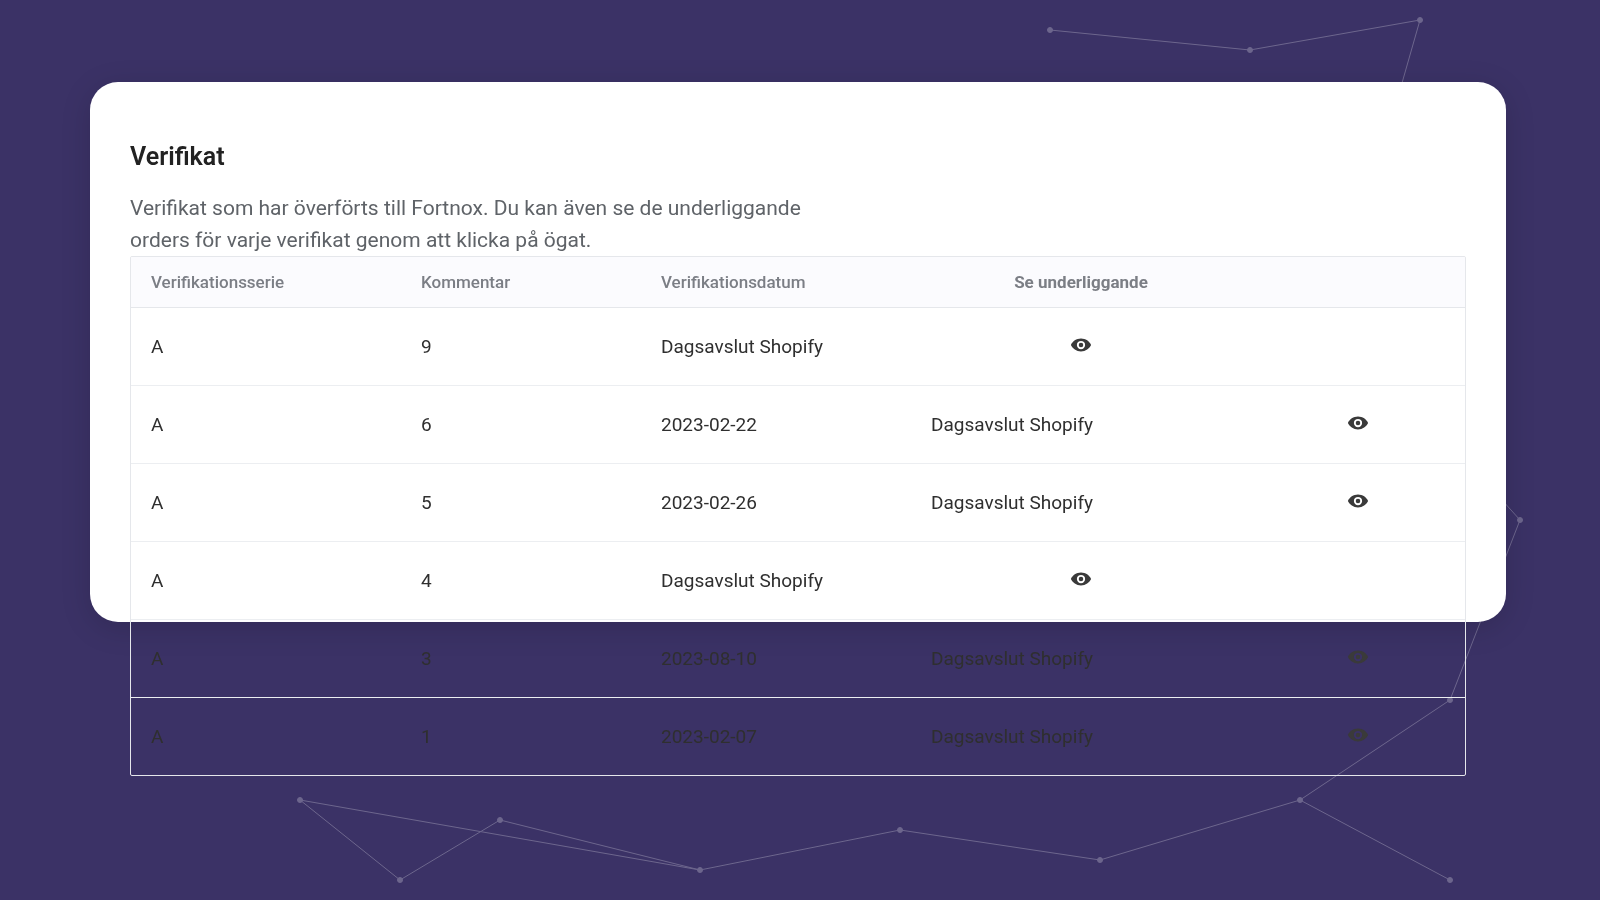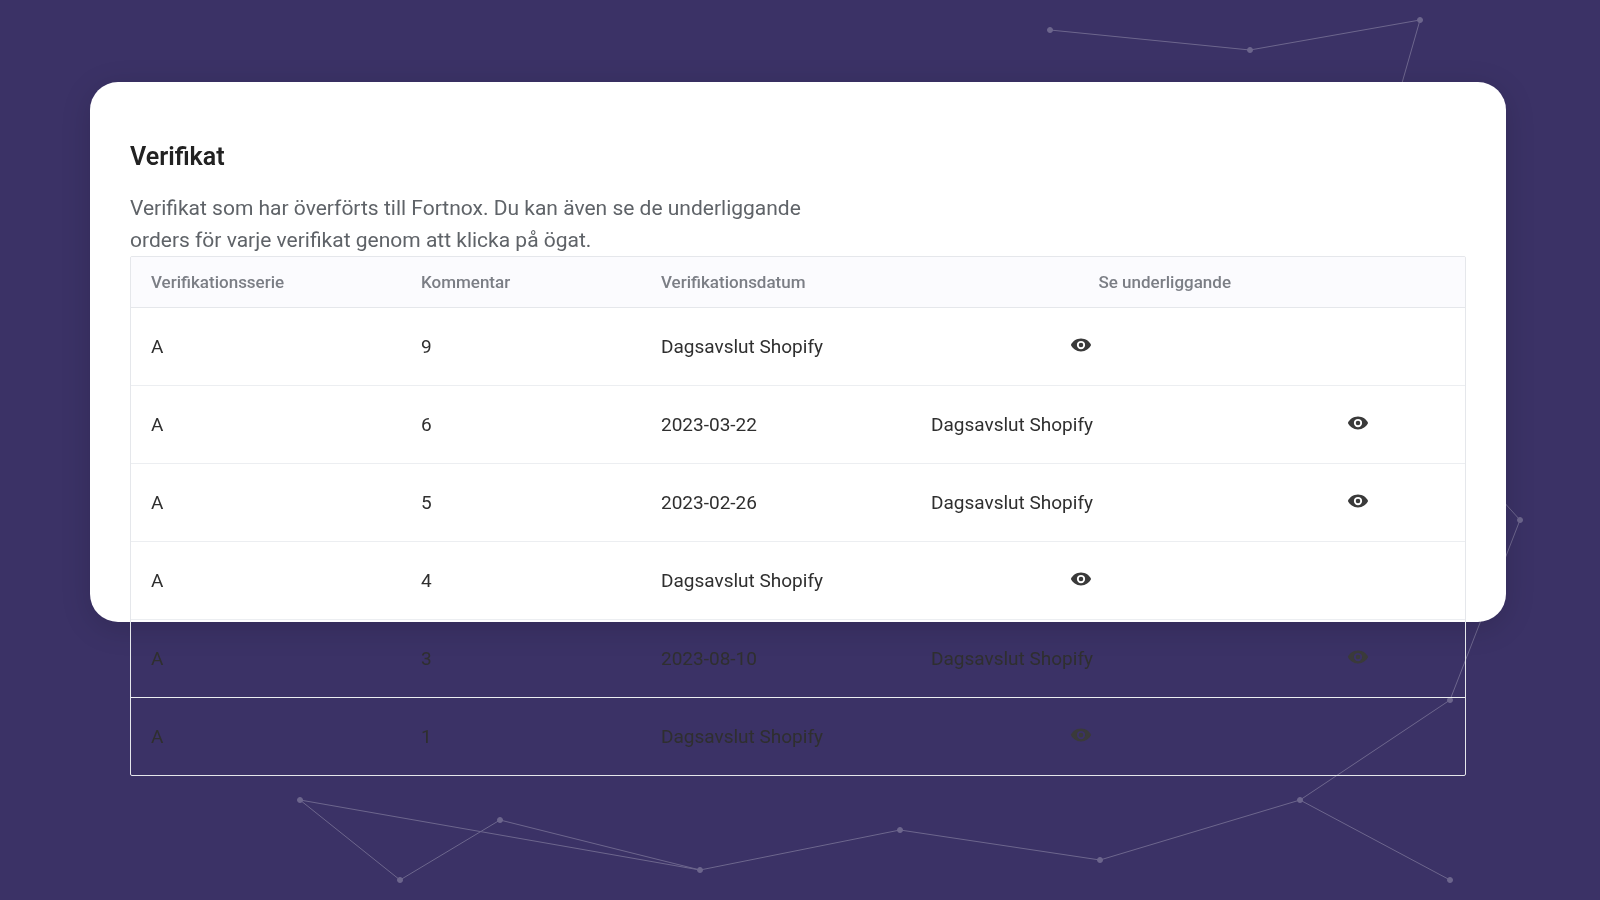--- a/index.html
+++ b/index.html
@@ -52,21 +52,21 @@
       grid-template-columns: 270px 240px 270px 360px 1fr;
       background: #fbfbfe;
       border-bottom: 1px solid #e5e7eb;
     }
     .thead .th {
       padding: 15px 20px;
       font-size: 17px;
       color: #7b7e85;
       font-weight: 500;
     }
-    .th.last { text-align: right; padding-right: 40px; }
+    .th.last { text-align: center; padding-right: 40px; font-weight: bold; }
     .trow {
       display: grid;
       grid-template-columns: 270px 240px 270px 360px 1fr;
       border-bottom: 1px solid #eceef1;
       align-items: center;
     }
     .trow:last-child { border-bottom: none; }
     .td {
       padding: 20px 20px;
       font-size: 19px;
@@ -152,21 +152,21 @@
             <button class="eye-btn">
               <span><svg viewBox="0 0 24 24" fill="currentColor">
                   <path d="M12 5c-5 0-9.27 3.11-11 7 1.73 3.89 6 7 11 7s9.27-3.11 11-7c-1.73-3.89-6-7-11-7zm0 11.5a4.5 4.5 0 1 1 0-9 4.5 4.5 0 0 1 0 9zm0-7a2.5 2.5 0 1 0 0 5 2.5 2.5 0 0 0 0-5z"></path>
                 </svg></span>
             </button>
           </div>
         </div>
         <div class="trow">
           <div class="td">A</div>
           <div class="td">6</div>
-          <div class="td">2023-03-22</div>
+          <div class="td">2023-02-22</div>
           <div class="td">Dagsavslut Shopify</div>
           <div class="td action">
             <button class="eye-btn">
               <span><svg viewBox="0 0 24 24" fill="currentColor">
                   <path d="M12 5c-5 0-9.27 3.11-11 7 1.73 3.89 6 7 11 7s9.27-3.11 11-7c-1.73-3.89-6-7-11-7zm0 11.5a4.5 4.5 0 1 1 0-9 4.5 4.5 0 0 1 0 9zm0-7a2.5 2.5 0 1 0 0 5 2.5 2.5 0 0 0 0-5z"></path>
                 </svg></span>
             </button>
           </div>
         </div>
         <div class="trow">
@@ -203,20 +203,21 @@
             <button class="eye-btn">
               <span><svg viewBox="0 0 24 24" fill="currentColor">
                   <path d="M12 5c-5 0-9.27 3.11-11 7 1.73 3.89 6 7 11 7s9.27-3.11 11-7c-1.73-3.89-6-7-11-7zm0 11.5a4.5 4.5 0 1 1 0-9 4.5 4.5 0 0 1 0 9zm0-7a2.5 2.5 0 1 0 0 5 2.5 2.5 0 0 0 0-5z"></path>
                 </svg></span>
             </button>
           </div>
         </div>
         <div class="trow">
           <div class="td">A</div>
           <div class="td">1</div>
+          <div class="td">2023-02-07</div>
           <div class="td">Dagsavslut Shopify</div>
           <div class="td action">
             <button class="eye-btn">
               <span><svg viewBox="0 0 24 24" fill="currentColor">
                   <path d="M12 5c-5 0-9.27 3.11-11 7 1.73 3.89 6 7 11 7s9.27-3.11 11-7c-1.73-3.89-6-7-11-7zm0 11.5a4.5 4.5 0 1 1 0-9 4.5 4.5 0 0 1 0 9zm0-7a2.5 2.5 0 1 0 0 5 2.5 2.5 0 0 0 0-5z"></path>
                 </svg></span>
             </button>
           </div>
         </div>
       </div>

